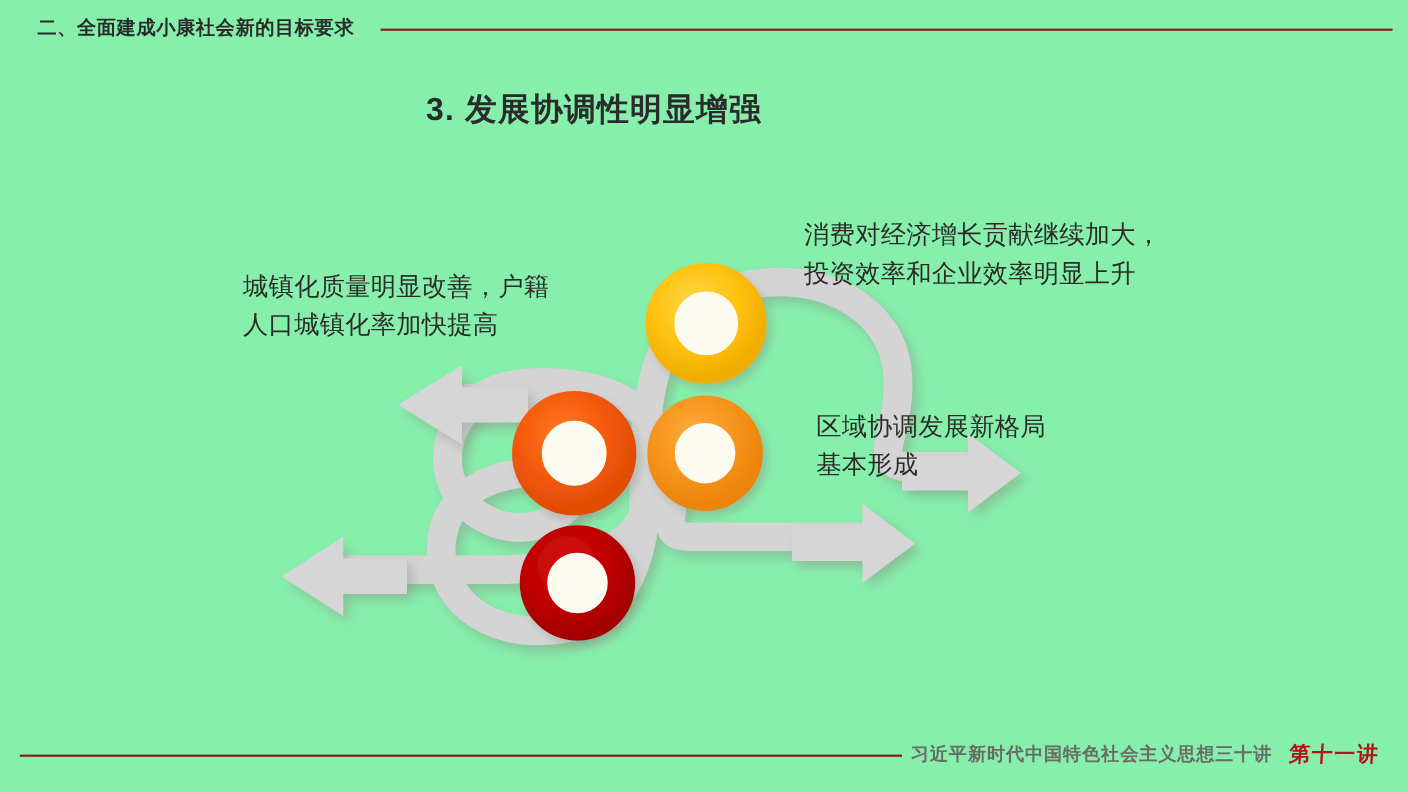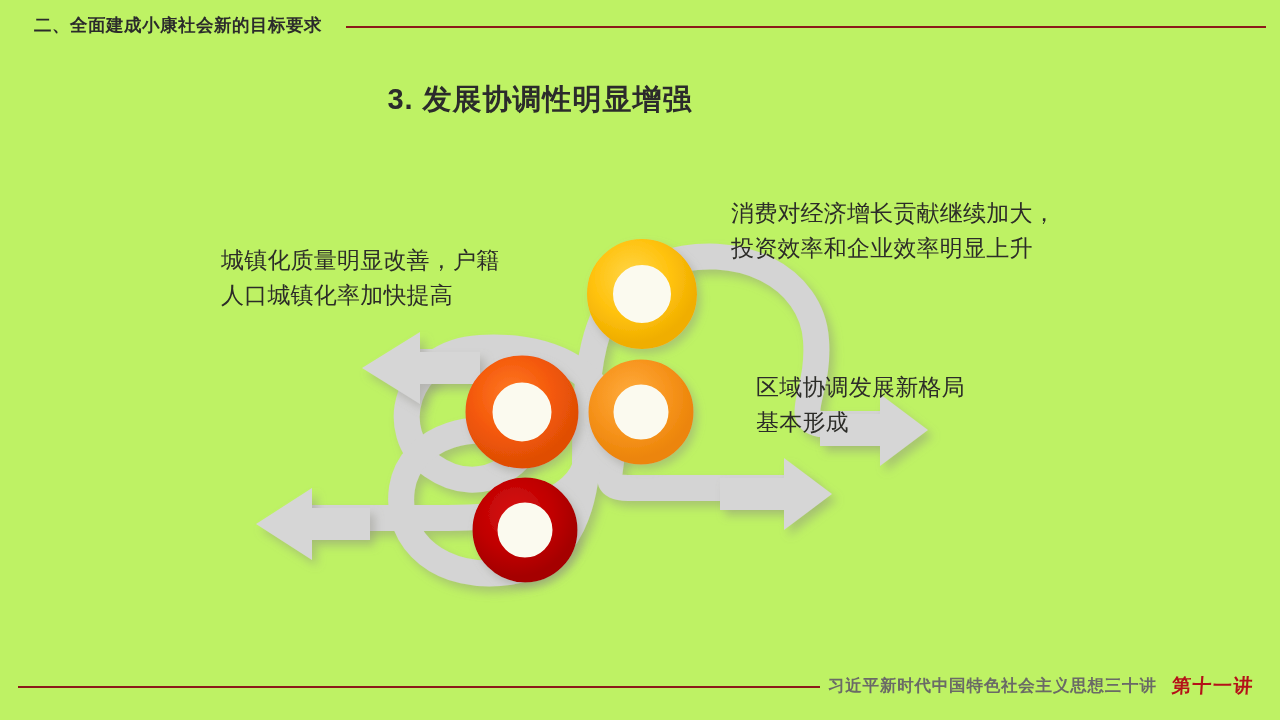--- a/index.html
+++ b/index.html
@@ -8,21 +8,21 @@
     padding: 0;
     background: #ffffff;
   }
   body {
     font-family: "Liberation Sans", "DejaVu Sans", sans-serif;
   }
   #slide {
     position: relative;
     width: 1280px;
     height: 720px;
-    background: #bef264;
+    background: #86efac;
     overflow: hidden;
   }
 
   
   #header-section {
     position: absolute;
     left: 0; top: 0;
     width: 1280px; height: 44px;
   }
   #header-title {
@@ -76,21 +76,21 @@
   .callout {
     position: absolute;
     font-size: 23px;
     line-height: 1.52;
     color: #2c2c28;
     white-space: pre-line;
     letter-spacing: 0.2px;
   }
   #callout-top-right { left: 731px; top: 196px; }
   #callout-top-left  { left: 221px; top: 243px; }
-  #callout-mid-right { left: 742px; top: 370px; margin-left: 14px; }
+  #callout-mid-right { left: 742px; top: 370px; }
   #callout-bot-left  { left: 224px; top: 408px; }
 
   
   #footer-section {
     position: absolute;
     left: 0; top: 660px;
     width: 1100px; height: 60px;
   }
   #footer-rule {
     position: absolute;

